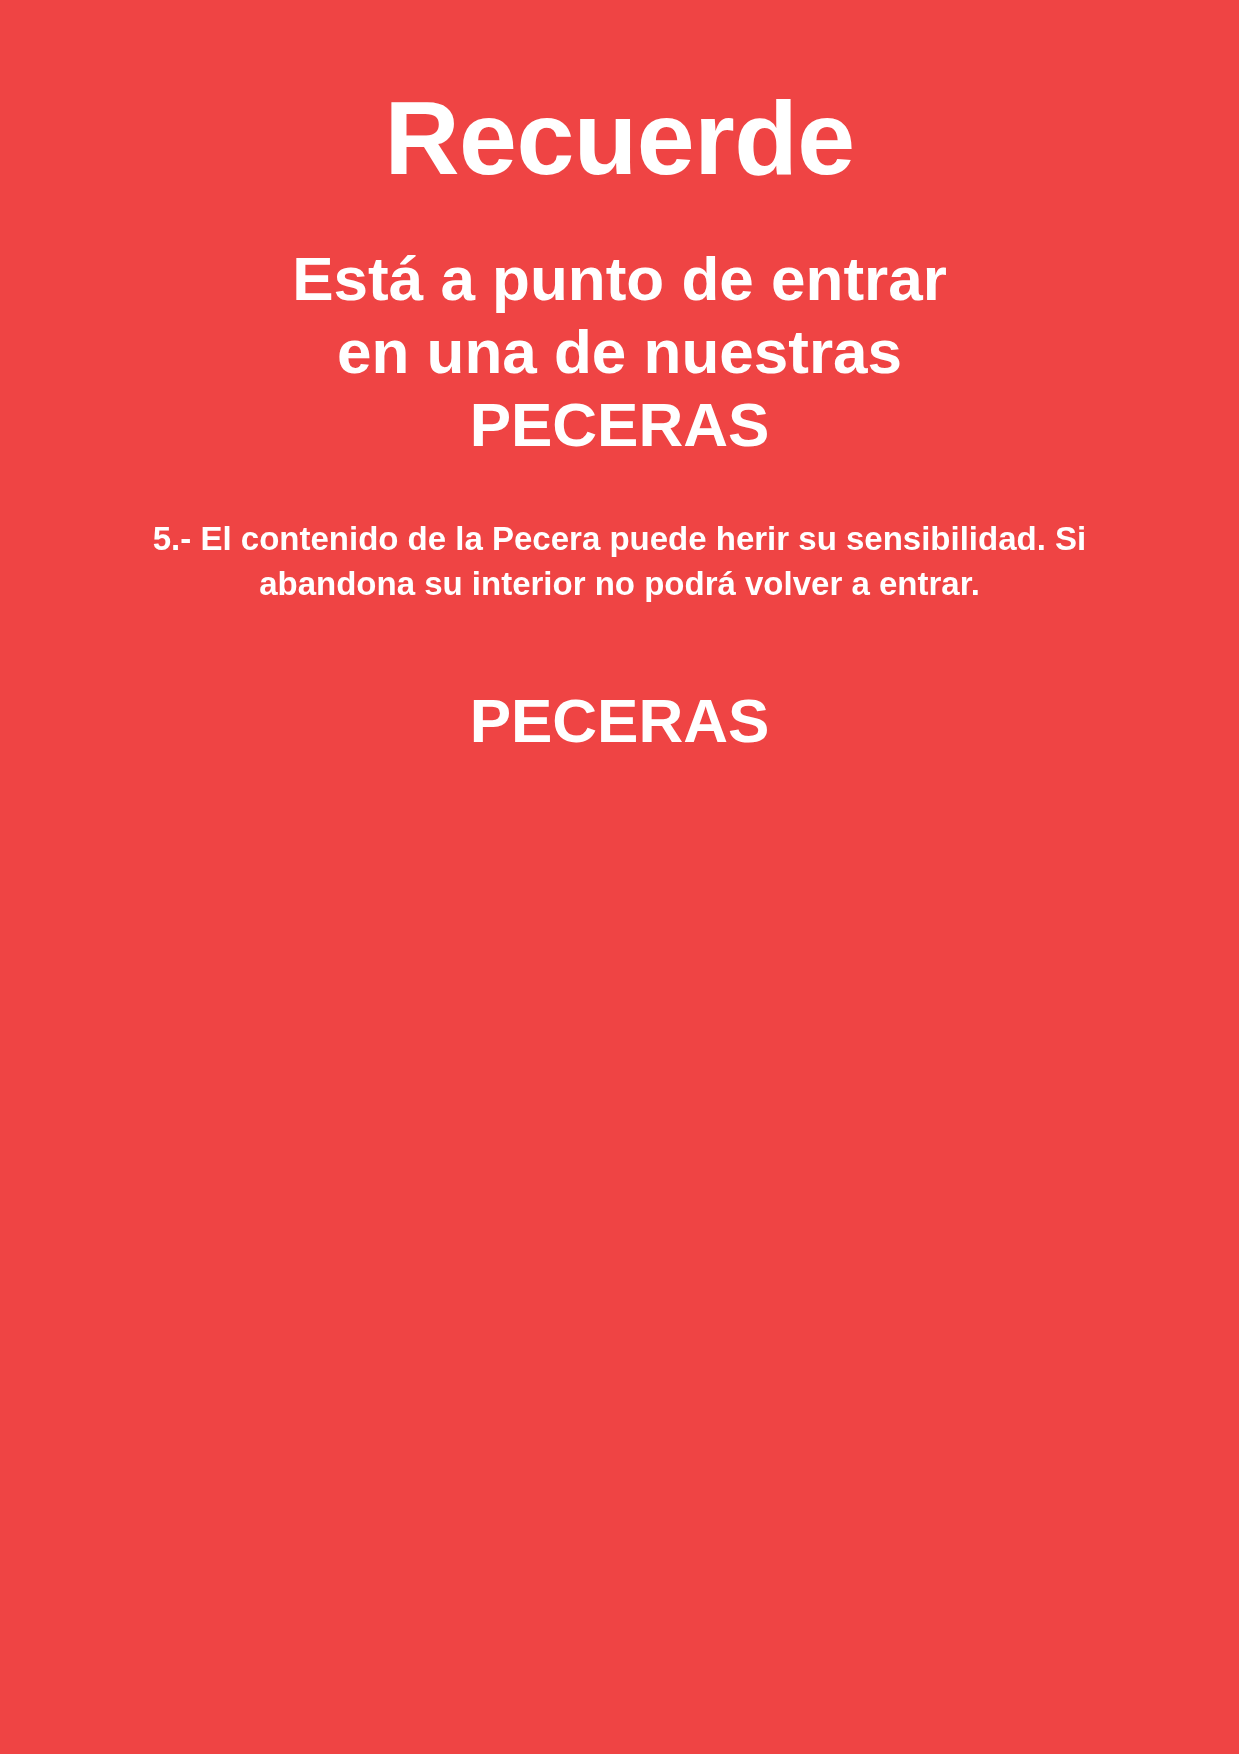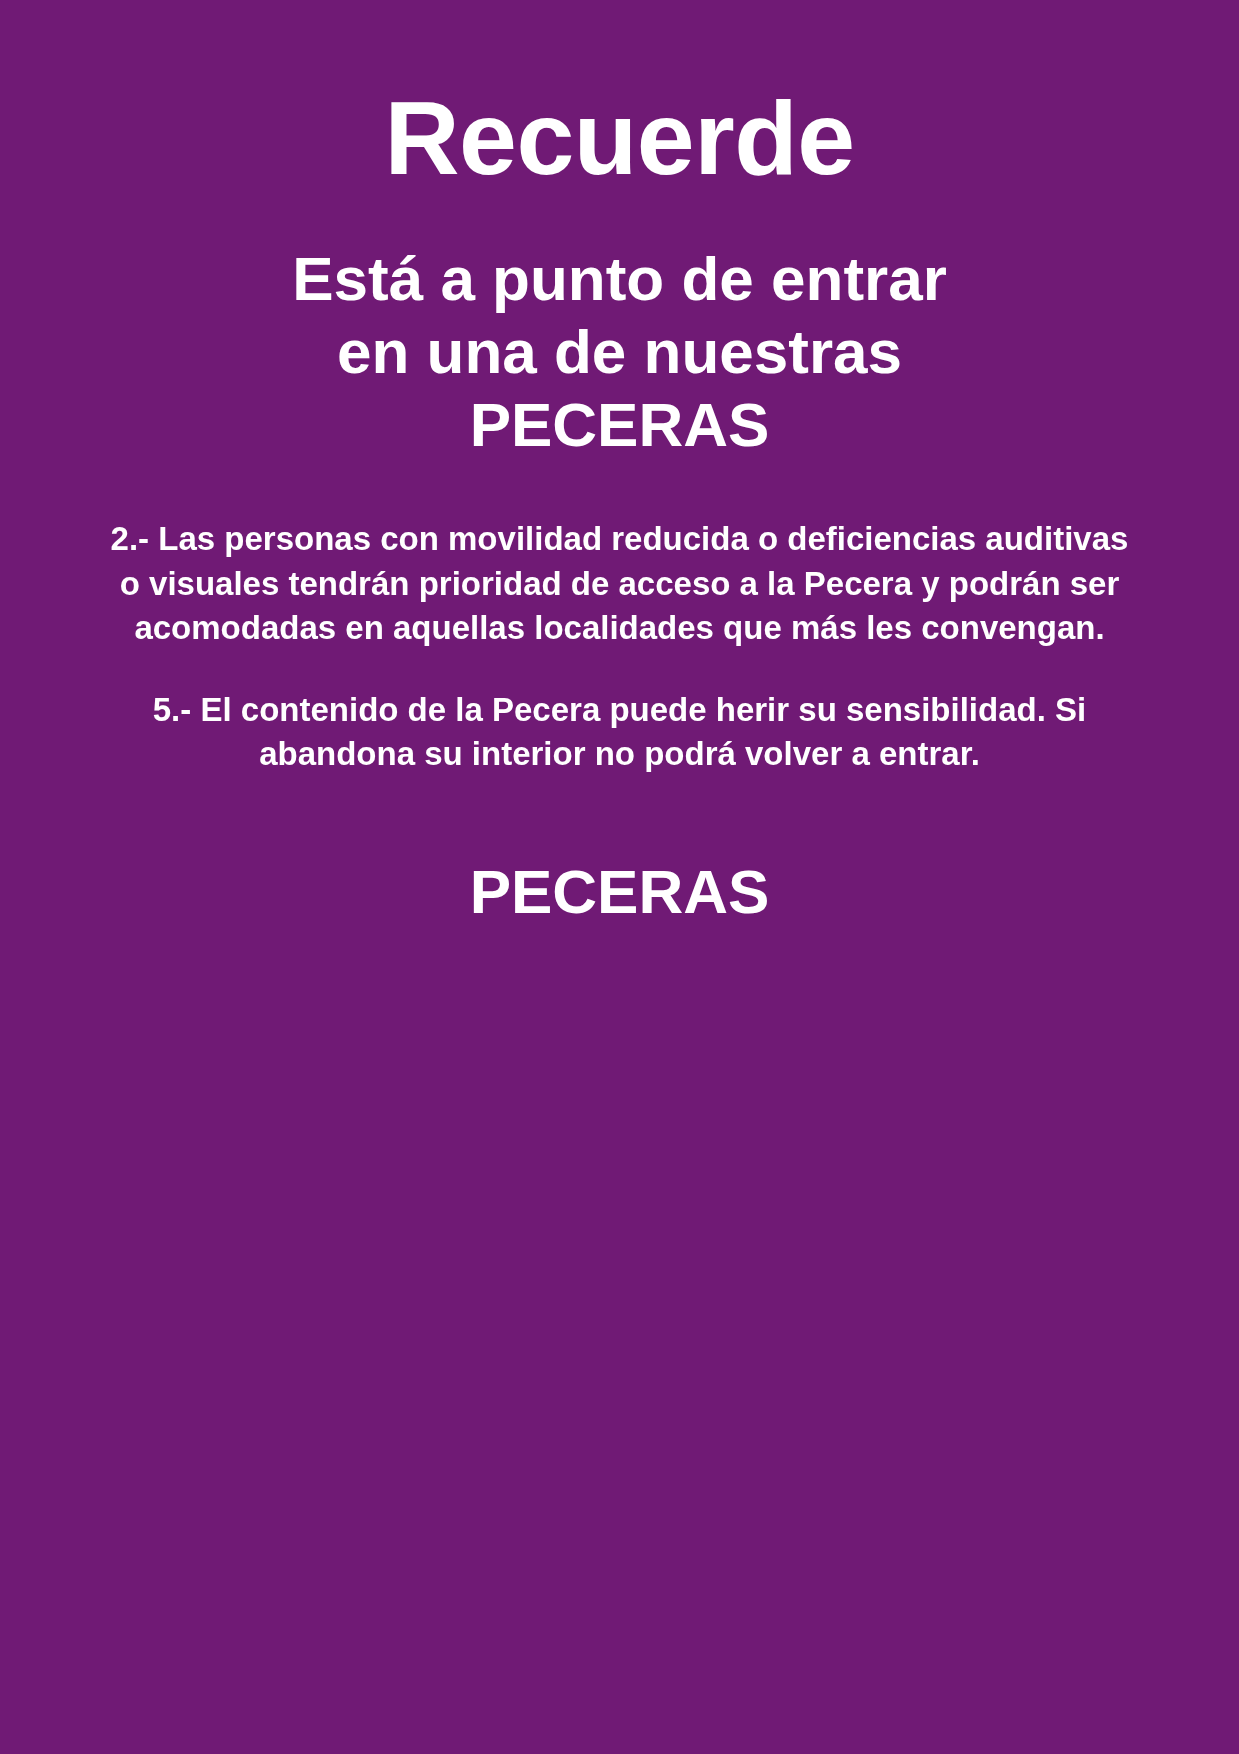--- a/index.html
+++ b/index.html
@@ -13,21 +13,21 @@
     height: 1754px;
     overflow: hidden;
     font-family: "Liberation Sans", sans-serif;
     color: #ffffff;
     -webkit-font-smoothing: antialiased;
   }
   .poster {
     position: relative;
     width: 1239px;
     height: 1754px;
-    background: #701a75;
+    background: #ef4444;
     box-sizing: border-box;
     padding: 0 70px;
     display: block;
   }
   .title {
     text-align: center;
     font-size: 104px;
     font-weight: 700;
     line-height: 1.0;
     letter-spacing: -0.5px;
@@ -82,21 +82,20 @@
 
   <h1 class="title">Recuerde</h1>
 
   <h2 class="subtitle">
     <span class="line">Está a punto de entrar</span>
     <span class="line">en una de nuestras</span>
     <span class="line">PECERAS</span>
   </h2>
 
   <div class="rules">
-    <p class="rule">2.- Las personas con movilidad reducida o deficiencias auditivas o visuales tendrán prioridad de acceso a la Pecera y podrán ser acomodadas en aquellas localidades que más les convengan.</p>
     <p class="rule">5.- El contenido de la Pecera puede herir su sensibilidad. Si abandona su interior no podrá volver a entrar.</p>
   </div>
 
   <div class="closing">
     <span class="line">PECERAS</span>
   </div>
 
 </div>
 
 </body></html>

